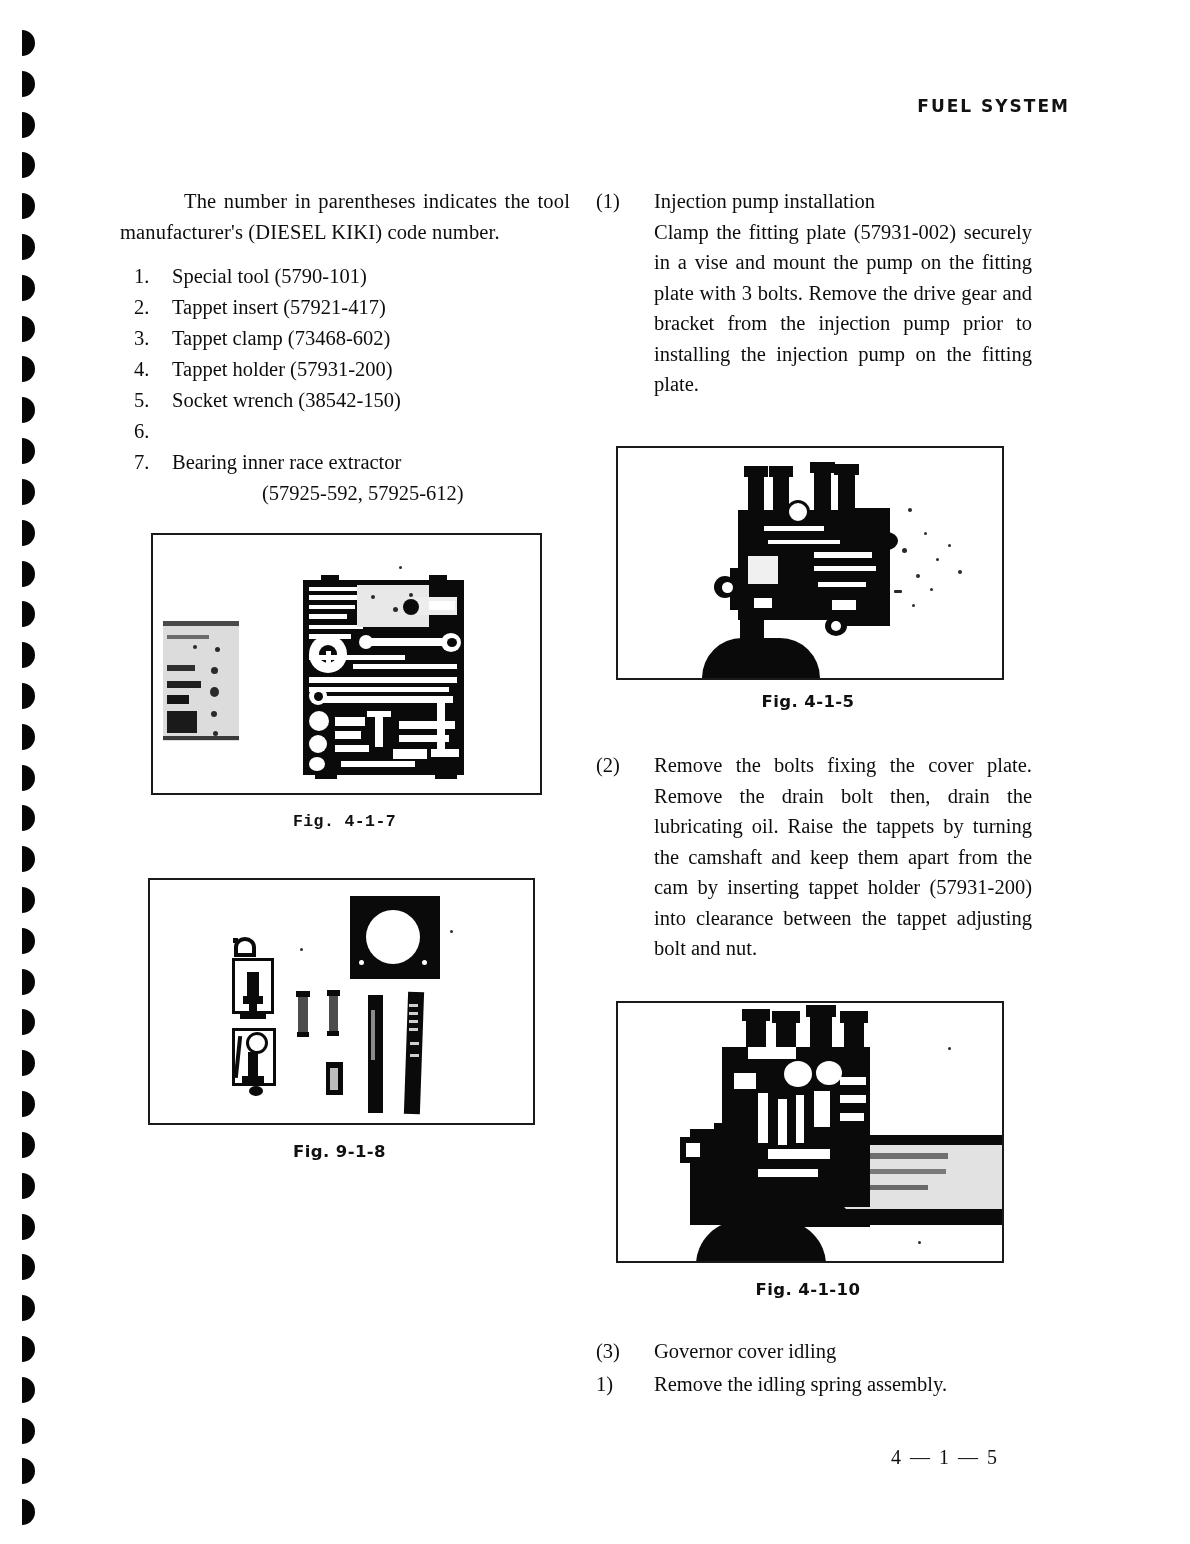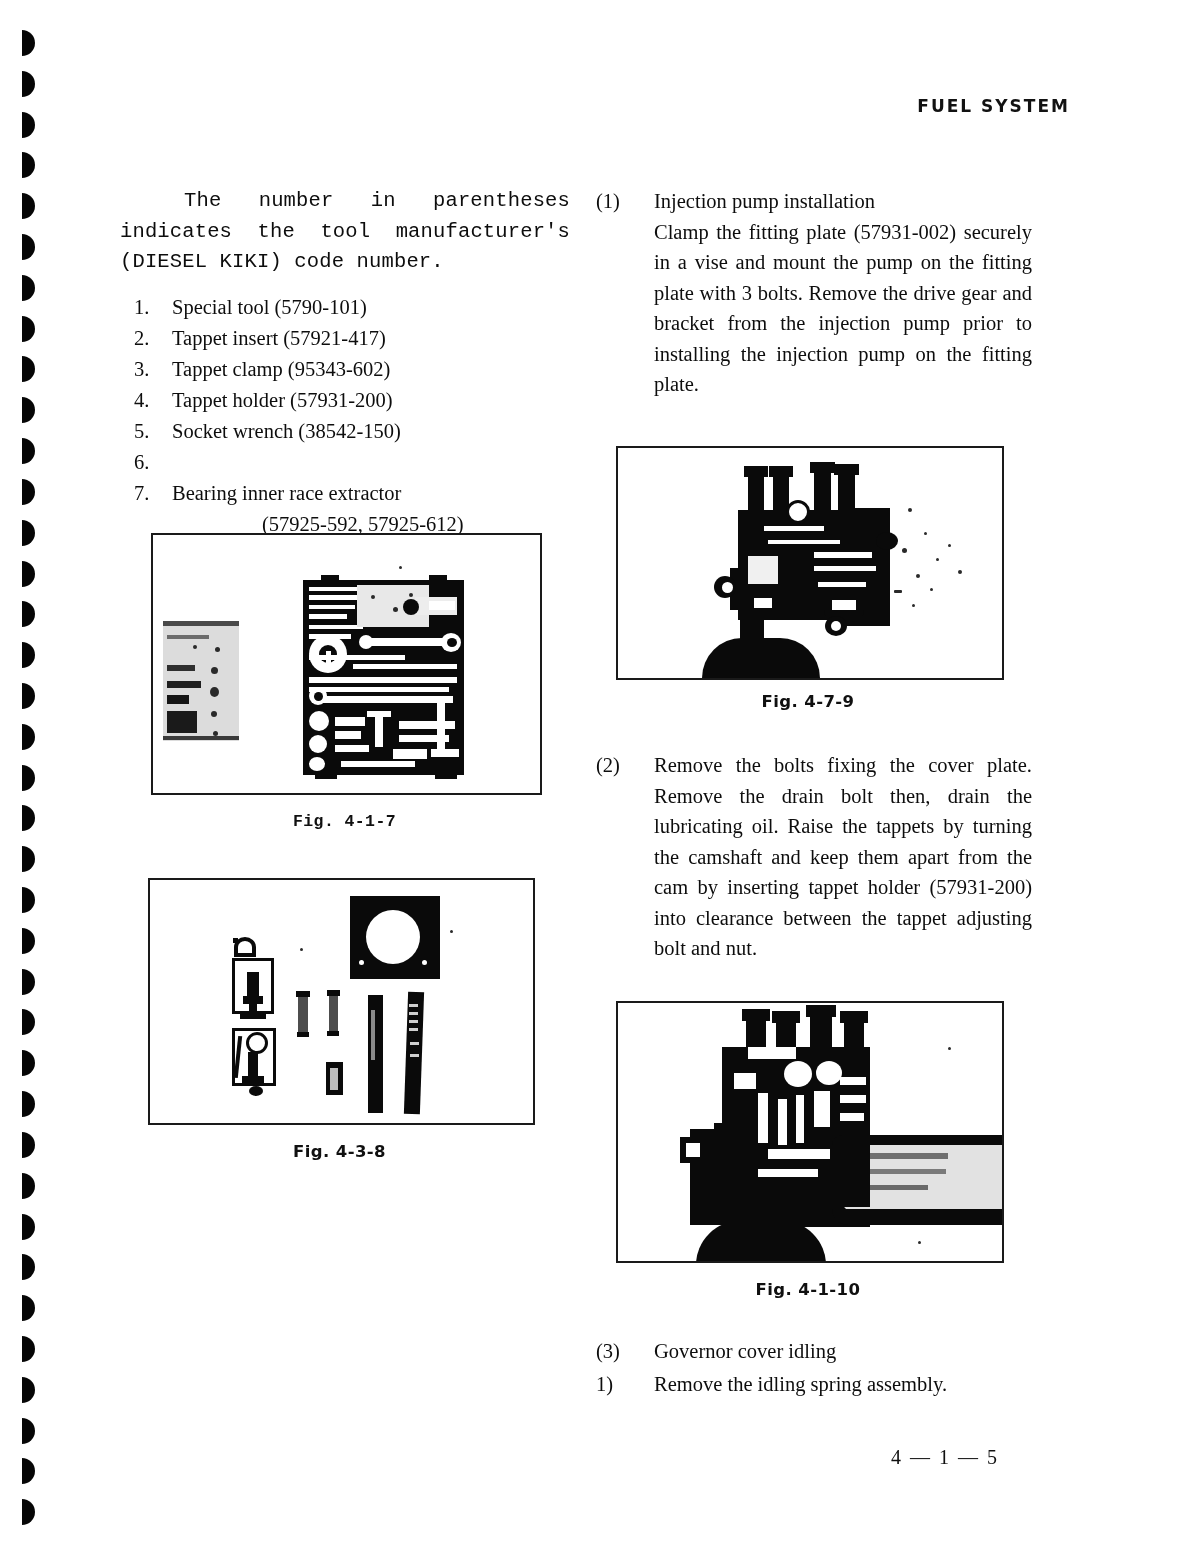--- a/index.html
+++ b/index.html
@@ -56,21 +56,20 @@
   }
   #col-left  { left: 120px; width: 450px; }
   #col-right { left: 596px; width: 436px; }
 
   .body-text {
     font-size: 20.5px;
     line-height: 30.5px;
     text-align: justify;
     color: #0d0d0d;
     letter-spacing: 0.15px;
-    font-family: Liberation Mono, monospace;
   }
   .indent-first { text-indent: 64px; }
 
   
   .tool-list {
     margin: 14px 0 0 0;
     padding: 0;
     list-style: none;
   }
   .tool-list li {
@@ -209,21 +208,21 @@
       <li>
         <span class="num">1.</span>
         <span class="nm">Special tool (5790-101)</span>
       </li>
       <li>
         <span class="num">2.</span>
         <span class="nm">Tappet insert (57921-417)</span>
       </li>
       <li>
         <span class="num">3.</span>
-        <span class="nm">Tappet clamp (95343-602)</span>
+        <span class="nm">Tappet clamp (73468-602)</span>
       </li>
       <li>
         <span class="num">4.</span>
         <span class="nm">Tappet holder (57931-200)</span>
       </li>
       <li>
         <span class="num">5.</span>
         <span class="nm">Socket wrench (38542-150)</span>
       </li>
       <li>
@@ -361,21 +360,21 @@
       <div class="blob w" style="left:259px; top:124px; width:9px; height:3px; background:#cfcfcf;"></div>
       <div class="blob w" style="left:259px; top:132px; width:9px; height:3px; background:#cfcfcf;"></div>
       <div class="blob w" style="left:259px; top:140px; width:9px; height:3px; background:#cfcfcf;"></div>
       <div class="blob w" style="left:259px; top:148px; width:9px; height:3px; background:#cfcfcf;"></div>
       <div class="blob w" style="left:260px; top:162px; width:9px; height:3px; background:#cfcfcf;"></div>
       <div class="blob w" style="left:260px; top:174px; width:9px; height:3px; background:#cfcfcf;"></div>
       <div class="speck" style="left:150px; top:68px; width:3px; height:3px;"></div>
       <div class="speck" style="left:300px; top:50px; width:3px; height:3px;"></div>
     </div>
   </div>
-  <div class="caption" style="left:148px; top:1142px; width:383px;">Fig. 4-3-8</div>
+  <div class="caption" style="left:148px; top:1142px; width:383px;">Fig. 9-1-8</div>
 
 
   <div class="col" id="col-right">
     <div class="step">
       <span class="marker">(1)</span>
       <span class="steptext">
         <span class="lead">Injection pump installation</span>
         <span>Clamp the fitting plate (57931-002) securely in a vise and mount the pump on the fitting plate with 3 bolts. Remove the drive gear and bracket from the injection pump prior to installing the injection pump on the fitting plate.</span>
       </span>
     </div>
@@ -422,21 +421,21 @@
       <div class="speck" style="left:284px; top:100px; width:5px; height:5px;"></div>
       <div class="speck" style="left:318px; top:110px; width:3px; height:3px;"></div>
       <div class="speck" style="left:298px; top:126px; width:4px; height:4px;"></div>
       <div class="speck" style="left:330px; top:96px; width:3px; height:3px;"></div>
       <div class="speck" style="left:276px; top:142px; width:8px; height:3px; border-radius:1px;"></div>
       <div class="speck" style="left:312px; top:140px; width:3px; height:3px;"></div>
       <div class="speck" style="left:294px; top:156px; width:3px; height:3px;"></div>
       <div class="speck" style="left:340px; top:122px; width:4px; height:4px;"></div>
     </div>
   </div>
-  <div class="caption" style="left:616px; top:692px; width:384px;">Fig. 4-7-9</div>
+  <div class="caption" style="left:616px; top:692px; width:384px;">Fig. 4-1-5</div>
 
   <div style="position:absolute; left:596px; top:750px; width:436px;">
     <div class="step">
       <span class="marker">(2)</span>
       <span class="steptext">Remove the bolts fixing the cover plate. Remove the drain bolt then, drain the lubricating oil. Raise the tappets by turning the camshaft and keep them apart from the cam by inserting tappet holder (57931-200) into clearance between the tappet adjusting bolt and nut.</span>
     </div>
   </div>
 
   <div class="photo-frame" id="frame-10" style="left:616px; top:1001px; width:384px; height:258px;">
     <div class="photo-inner">

